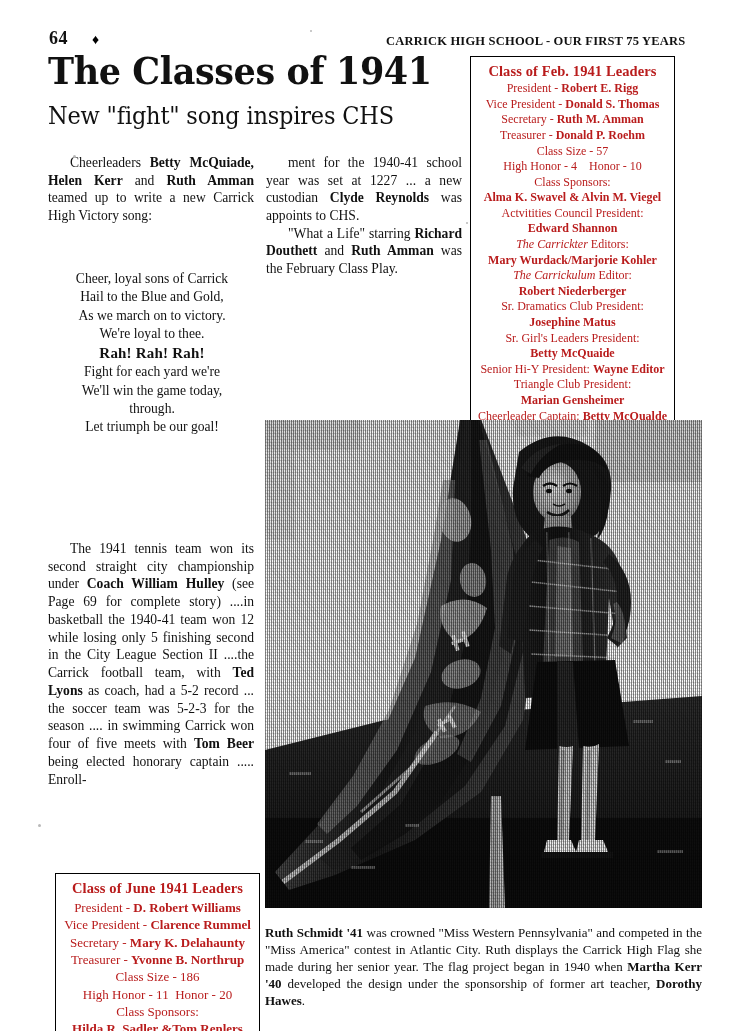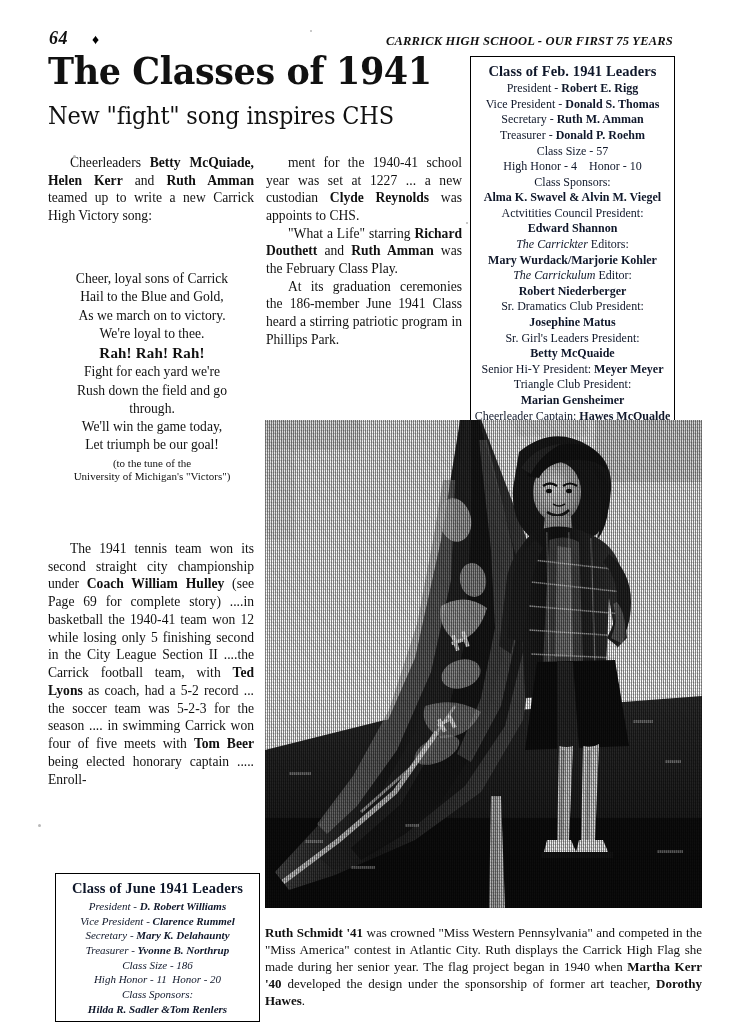--- a/index.html
+++ b/index.html
@@ -8,21 +8,21 @@
     background:#ffffff;
     font-family:"Liberation Serif", serif;
     color:#111;
     position:relative;
     overflow:hidden;
     -webkit-font-smoothing:antialiased;
   }
   .page{position:absolute;inset:0;}
 
   
-  .runhead{position:absolute;top:14px;left:0;width:750px;height:30px;font-style:italic;}
+  .runhead{position:absolute;top:14px;left:0;width:750px;height:30px;}
   .folio{
     position:absolute;left:49px;top:14px;
     font-family:"Liberation Serif",serif;font-weight:bold;font-size:18px;
     letter-spacing:.5px;
   }
   .folio-diamond{
     position:absolute;left:92px;top:19px;
     font-size:14px;line-height:1;color:#000;
   }
   .runhead-title{
@@ -88,39 +88,39 @@
   .sports p{margin:0;text-indent:22px;}
 
   
   .leaderbox{
     position:absolute;
     border:1.6px solid #000;
     background:#fff;
     box-sizing:border-box;
     text-align:center;
     font-family:"Liberation Serif",serif;
-    color:#0f172a;
+    color:#b91c1c;
   }
   .leaderbox .lb-title{
     font-weight:bold;font-size:14.5px;line-height:1.25;
     letter-spacing:.1px;margin:2px 0 1px;
   }
   .leaderbox .lb-line{
     font-size:11.4px;line-height:1.285;
     white-space:nowrap;
   }
   .leaderbox .lb-line b{font-weight:bold;}
   .leaderbox .lb-line i{}
 
   #feb-box{left:470px;top:56px;width:205px;padding:3px 3px 4px;}
   #feb-box .lb-line{font-size:12px;line-height:1.30;}
   #feb-box .lb-title{font-size:14.5px;}
 
   #june-box{left:55px;top:873px;width:205px;padding:3px 4px 5px;text-align:center;}
-  #june-box .lb-line{font-size:11px;line-height:1.33;font-style:italic;}
+  #june-box .lb-line{font-size:13px;line-height:1.33;}
   #june-box .lb-title{font-size:14.5px;margin-bottom:2px;}
 
   
   .photo-wrap{
     position:absolute;left:265px;top:420px;width:437px;height:488px;
     overflow:hidden;background:#ffffff;
   }
   .photo-inner{position:absolute;inset:0;}
   .halftone{
     position:absolute;inset:0;
@@ -169,36 +169,30 @@
   <div class="song">
     <div>
         <div>Cheer, loyal sons of Carrick</div>
         <div>Hail to the Blue and Gold,</div>
         <div>As we march on to victory.</div>
         <div>We're loyal to thee.</div>
       </div>
     <div class="rah">Rah! Rah! Rah!</div>
     <div>
         <div>Fight for each yard we're</div>
-        <div>Rush down the field and go</div>
+        <div>We'll win the game today,</div>
         <div>through.</div>
-        <div>We'll win the game today,</div>
         <div>Let triumph be our goal!</div>
       </div>
-    <div class="tune">
-      <div>(to the tune of the</div>
-      <div>University of Michigan's "Victors")</div>
-    </div>
   </div>
 
   <div class="col col-mid">
     <div>
         <p>ment for the 1940-41 school year was set at 1227 ... a new custodian <b>Clyde Reynolds</b> was appoints to CHS.</p>
         <p>"What a Life" starring <b>Richard Douthett</b> and <b>Ruth Amman</b> was the February Class Play.</p>
-        <p>At its graduation ceremonies the 186-member June 1941 Class heard a stirring patriotic program in Phillips Park.</p>
       </div>
   </div>
 
   <div class="sports">
     <p>The 1941 tennis team won its second straight city championship under <b>Coach William Hulley</b> (see Page 69 for complete story) ....in basketball the 1940-41 team won 12 while losing only 5 finishing second in the City League Section II ....the Carrick football team, with <b>Ted Lyons</b> as coach, had a 5-2 record ... the soccer team was 5-2-3 for the season .... in swimming Carrick won four of five meets with <b>Tom Beer</b> being elected honorary captain ..... Enroll-</p>
   </div>
 
   <div class="leaderbox" id="feb-box">
     <div class="lb-title">Class of Feb. 1941 Leaders</div>
     <div>
@@ -213,24 +207,24 @@
         <div class="lb-line">Actvitities Council President:</div>
         <div class="lb-line"><b>Edward Shannon</b></div>
         <div class="lb-line"><i>The Carrickter</i> Editors:</div>
         <div class="lb-line"><b>Mary Wurdack/Marjorie Kohler</b></div>
         <div class="lb-line"><i>The Carrickulum</i> Editor:</div>
         <div class="lb-line"><b>Robert Niederberger</b></div>
         <div class="lb-line">Sr. Dramatics Club President:</div>
         <div class="lb-line"><b>Josephine Matus</b></div>
         <div class="lb-line">Sr. Girl's Leaders President:</div>
         <div class="lb-line"><b>Betty McQuaide</b></div>
-        <div class="lb-line">Senior Hi-Y President: <b>Meyer Meyer</b></div>
+        <div class="lb-line">Senior Hi-Y President: <b>Wayne Editor</b></div>
         <div class="lb-line">Triangle Club President:</div>
         <div class="lb-line"><b>Marian Gensheimer</b></div>
-        <div class="lb-line">Cheerleader Captain: <b>Hawes McQualde</b></div>
+        <div class="lb-line">Cheerleader Captain: <b>Betty McQualde</b></div>
       </div>
   </div>
 
   <div class="leaderbox" id="june-box">
     <div class="lb-title">Class of June 1941 Leaders</div>
     <div>
         <div class="lb-line">President - <b>D. Robert Williams</b></div>
         <div class="lb-line">Vice President - <b>Clarence Rummel</b></div>
         <div class="lb-line">Secretary - <b>Mary K. Delahaunty</b></div>
         <div class="lb-line">Treasurer - <b>Yvonne B. Northrup</b></div>

